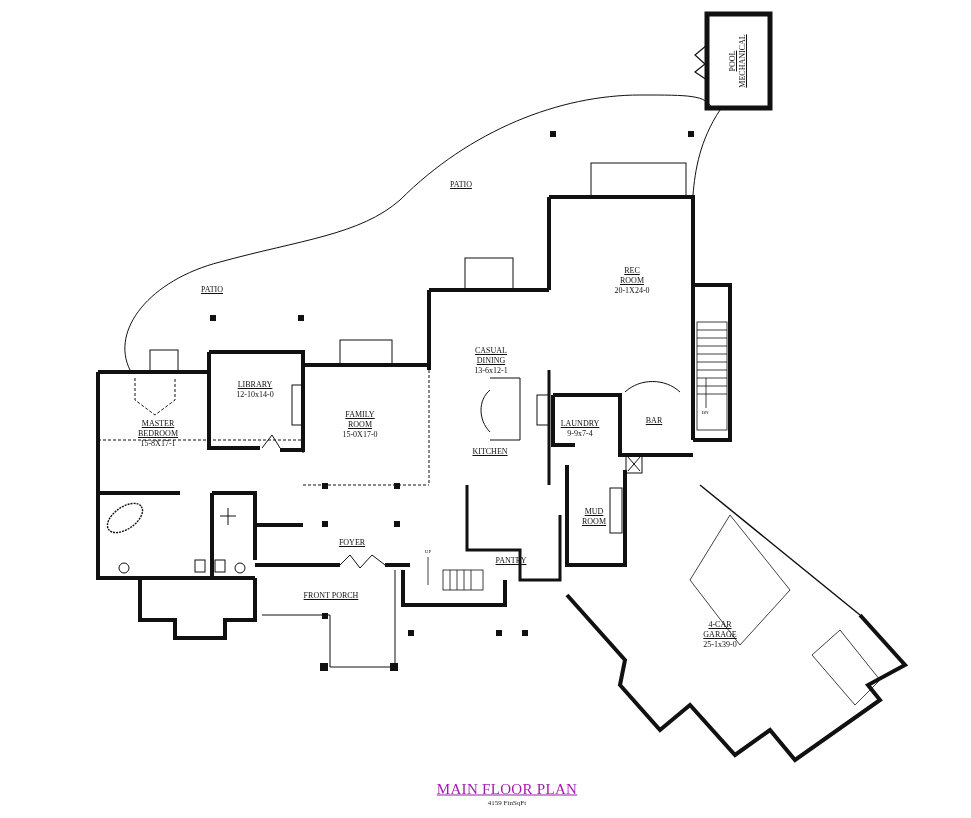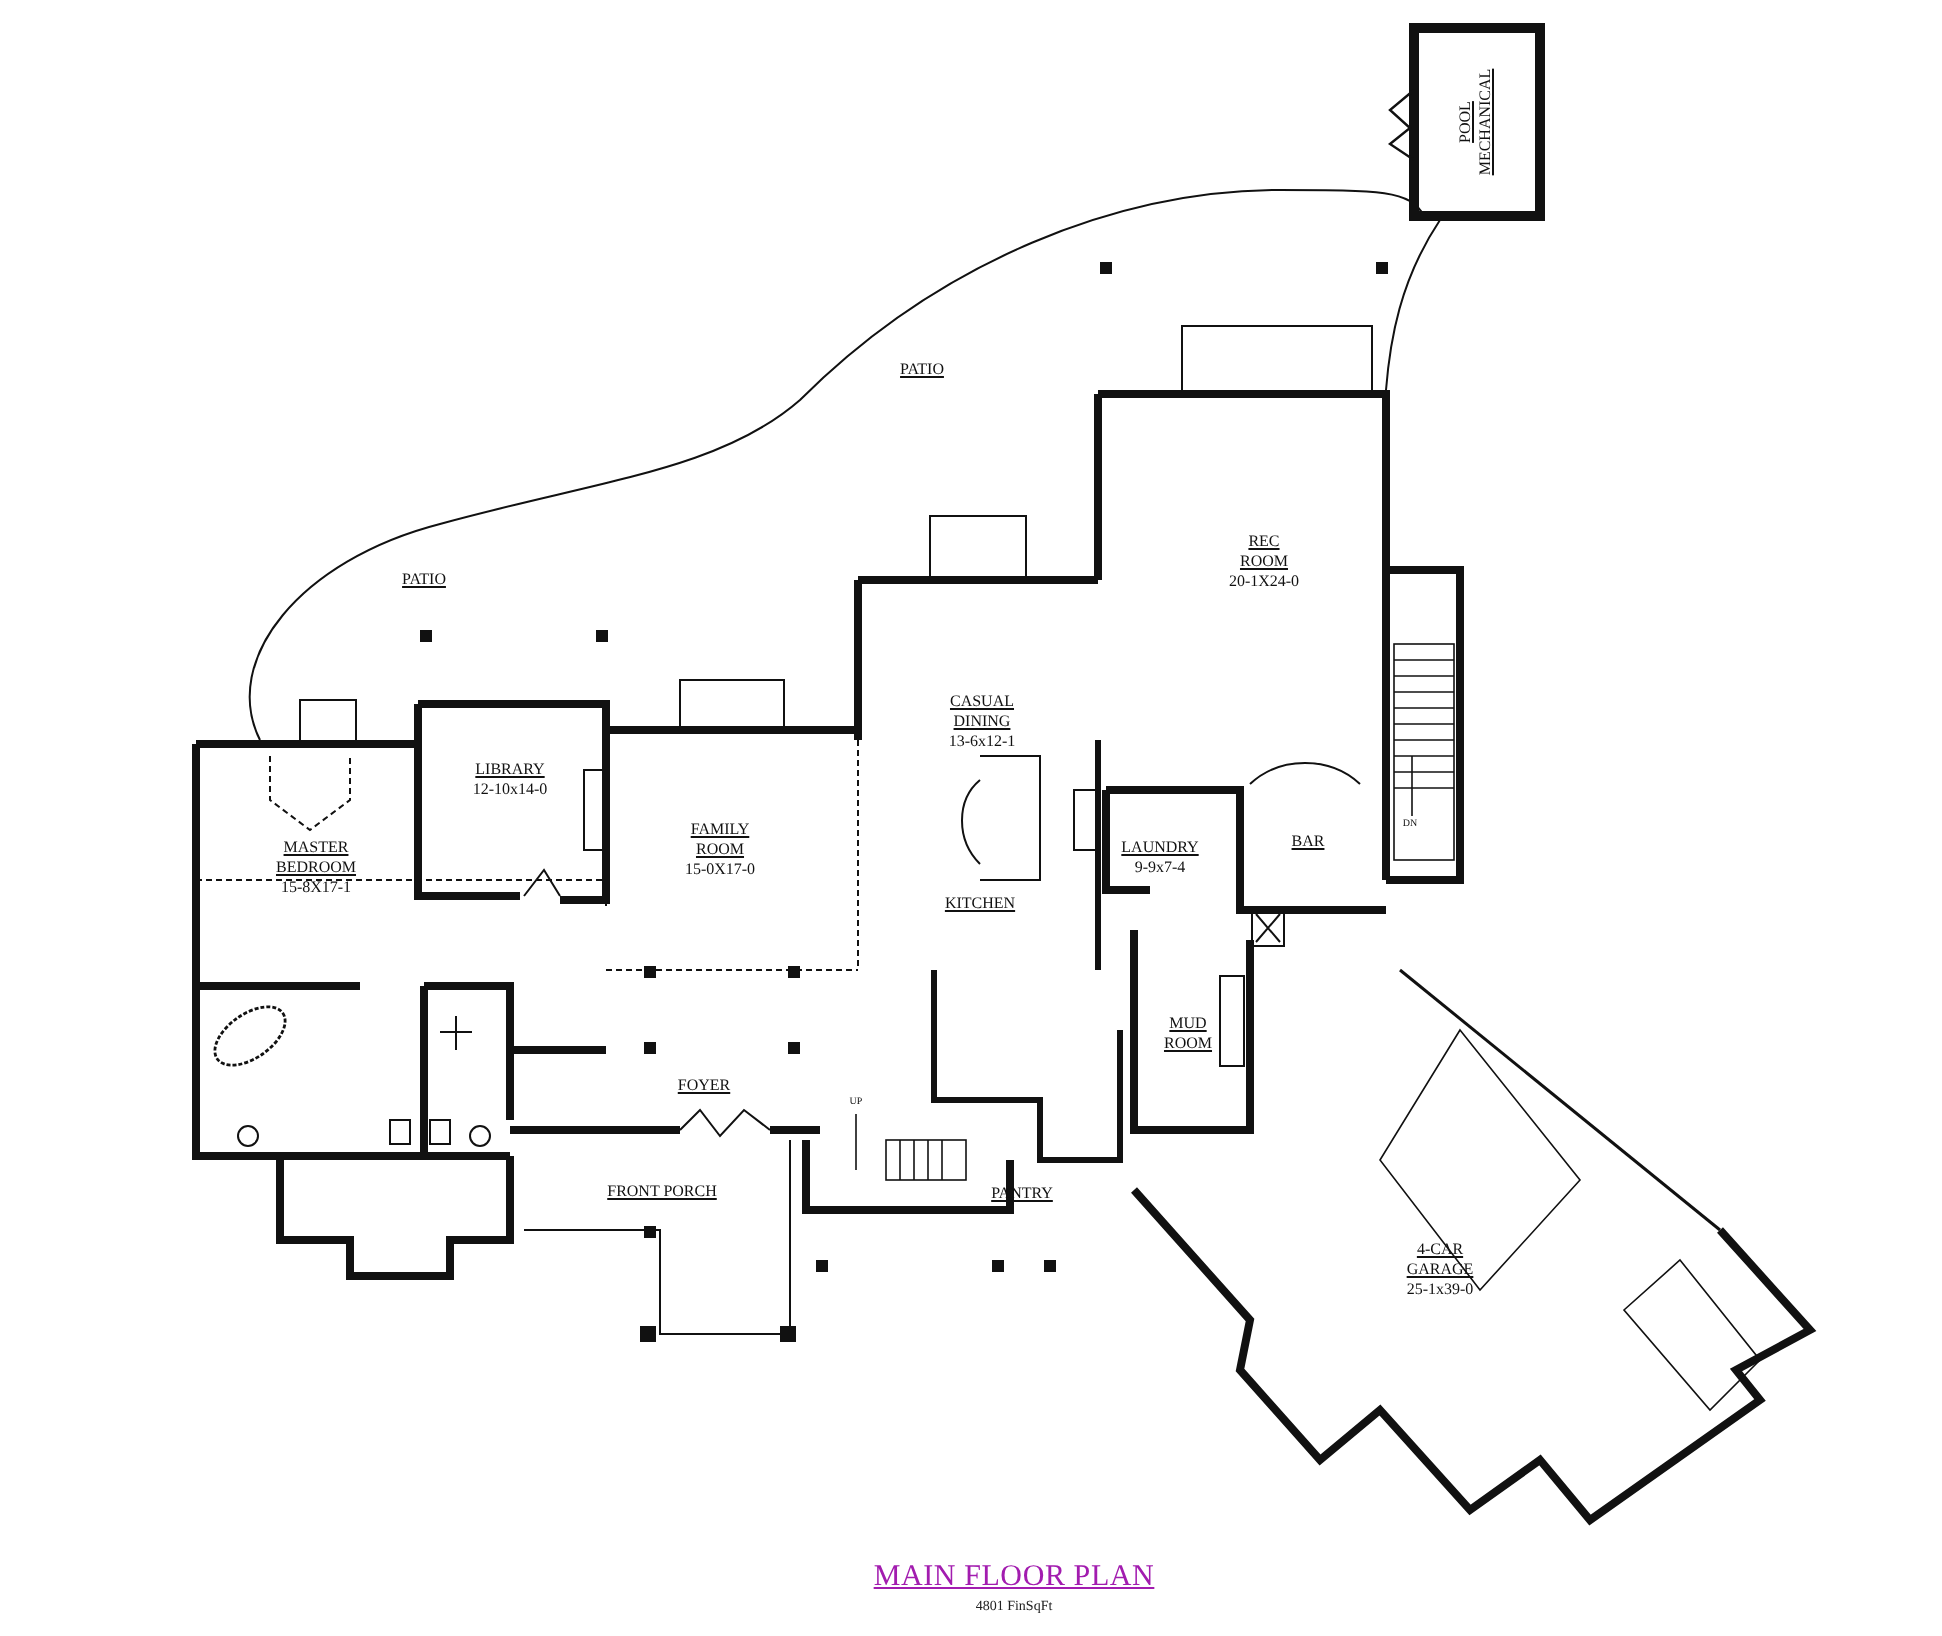--- a/index.html
+++ b/index.html
@@ -177,31 +177,31 @@
 
 <div class="lbl" style="left:594px; top:517px;">
   <span class="n">MUD</span>
   <span class="n">ROOM</span>
 </div>
 
 <div class="lbl" style="left:352px; top:543px;">
   <span class="n">FOYER</span>
 </div>
 
-<div class="lbl" style="left:511px; top:561px;margin-top:36px;">
+<div class="lbl" style="left:511px; top:561px;">
   <span class="n">PANTRY</span>
 </div>
 
 <div class="lbl" style="left:331px; top:596px;">
   <span class="n">FRONT PORCH</span>
 </div>
 
 <div class="lbl" style="left:720px; top:635px;">
   <span class="n">4-CAR</span>
   <span class="n">GARAGE</span>
   <span class="d">25-1x39-0</span>
 </div>
 
 <div class="lbl" style="left:705px; top:413px; font-size:5px;">DN</div>
 <div class="lbl" style="left:428px; top:552px; font-size:5px;">UP</div>
 
 <div class="title">MAIN FLOOR PLAN</div>
-<div class="sub">4801 FinSqFt</div>
+<div class="sub">4159 FinSqFt</div>
 
 </body></html>

